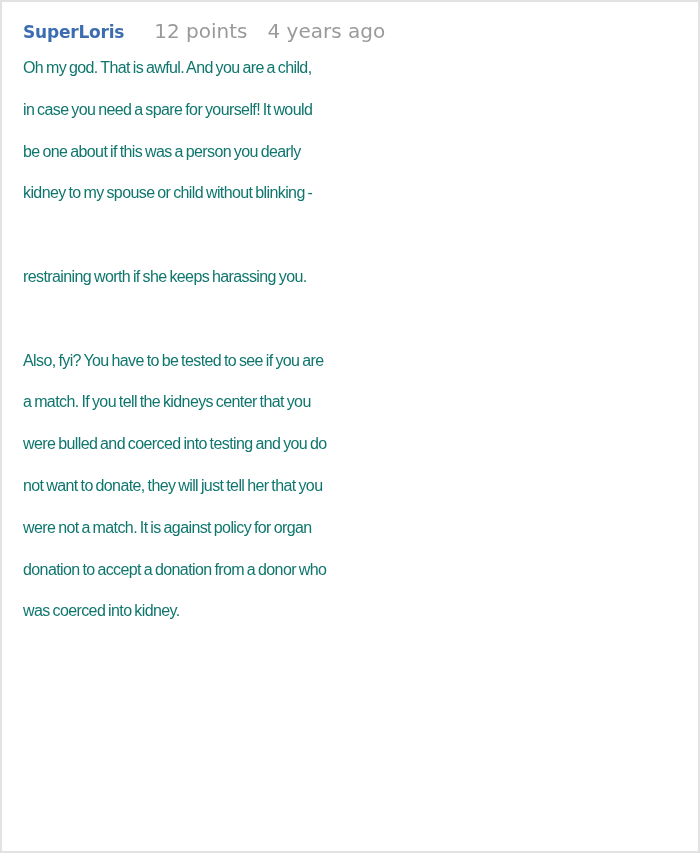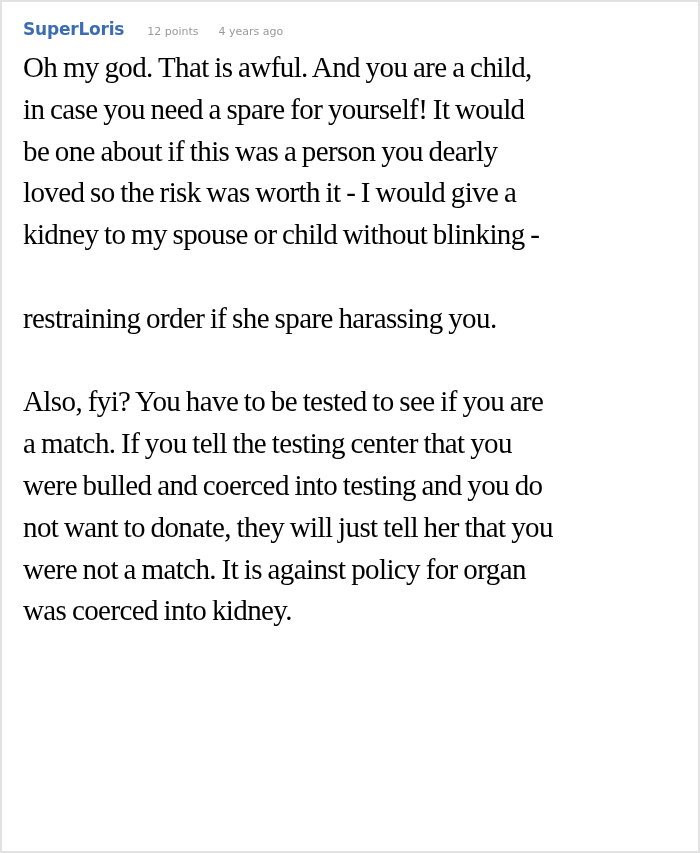--- a/index.html
+++ b/index.html
@@ -24,36 +24,36 @@
       display: flex;
       align-items: baseline;
       height: 28px;
       font-family: "DejaVu Sans", sans-serif;
     }
     .username {
       color: #3b6db0;
       font-weight: bold;
       font-size: 17px;
       letter-spacing: -0.2px;
-      margin-right: 23px;
+      margin-right: 30px;
       cursor: pointer;
       text-align: right;
     }
     .points, .timestamp {
       color: #9a9a9a;
-      font-size: 11px;
+      font-size: 20px;
     }
     .points {
       margin-right: 20px;
     }
     .body {
-      font-family: Liberation Serif, serif;
-      font-size: 29px;
+      font-family: Liberation Sans, sans-serif;
+      font-size: 16px;
       line-height: 41.8px;
-      color: #000000;
+      color: #0f766e;
       letter-spacing: -0.6px;
       word-spacing: -1px;
     }
     .body p {
       margin: 0 0 41.8px 0;
       width: 660px;
     }
     .body p:last-child {
       margin-bottom: 15px;
     }
@@ -70,28 +70,28 @@
     <span class="username">SuperLoris</span>
     <span class="points">12 points</span>
     <span class="timestamp">4 years ago</span>
   </div>
 
   <div class="body">
     <p>
       <span class="line">Oh my god. That is awful. And you are a child,</span>
       <span class="line">in case you need a spare for yourself! It would</span>
       <span class="line">be one about if this was a person you dearly</span>
-      <span class="line">loved so the risk was worth it - I would give a</span>
       <span class="line">kidney to my spouse or child without blinking -</span>
     </p>
     <p>
-      <span class="line">restraining order if she spare harassing you.</span>
+      <span class="line">restraining worth if she keeps harassing you.</span>
     </p>
     <p>
       <span class="line">Also, fyi? You have to be tested to see if you are</span>
-      <span class="line">a match. If you tell the testing center that you</span>
+      <span class="line">a match. If you tell the kidneys center that you</span>
       <span class="line">were bulled and coerced into testing and you do</span>
       <span class="line">not want to donate, they will just tell her that you</span>
       <span class="line">were not a match. It is against policy for organ</span>
+      <span class="line">donation to accept a donation from a donor who</span>
       <span class="line">was coerced into kidney.</span>
     </p>
   </div>
 </div>
 
 </body></html>

